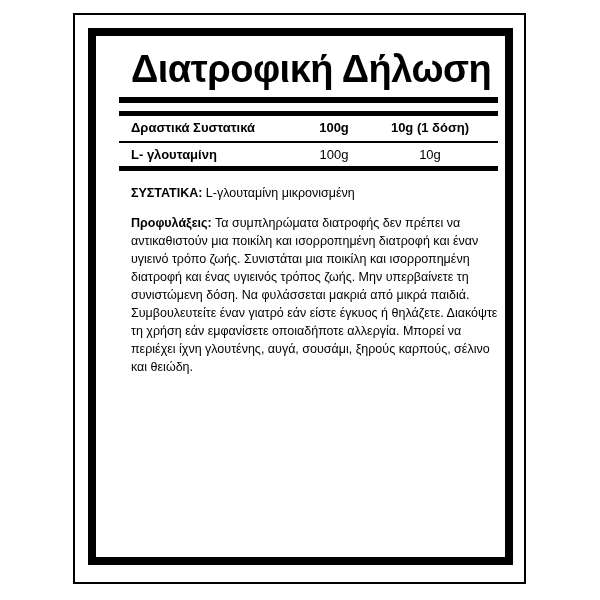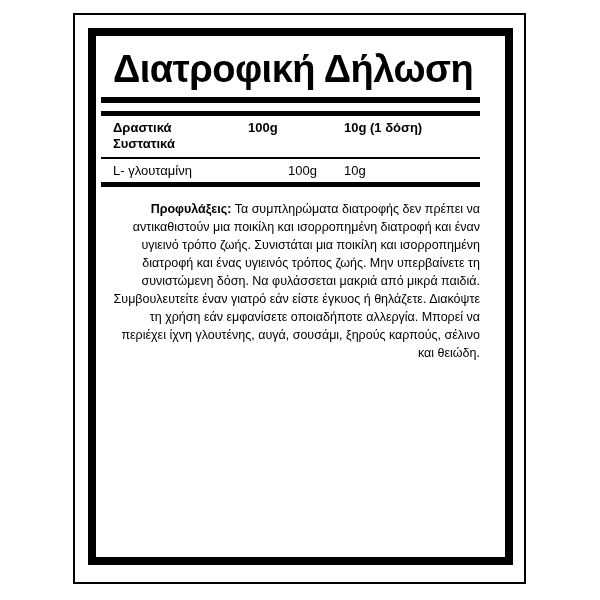--- a/index.html
+++ b/index.html
@@ -32,21 +32,21 @@
     left: 88px;
     top: 28px;
     width: 425px;
     height: 537px;
     border: 8px solid #000000;
     box-sizing: border-box;
     background: #ffffff;
   }
   .content {
     position: absolute;
-    left: 101px;
+    left: 119px;
     top: 37px;
     width: 379px;
   }
   .title {
     font-size: 38px;
     font-weight: bold;
     line-height: 40px;
     margin: 12px 0 0 12px;
     letter-spacing: -0.5px;
     white-space: nowrap;
@@ -70,40 +70,38 @@
     display: grid;
     grid-template-columns: 1fr 56px 136px;
     padding-left: 12px;
     align-items: baseline;
   }
   .tbl-head {
     margin-top: 4px;
     line-height: 16px;
     font-size: 13px;
     font-weight: bold;
-    gap: 40px;
   }
   .tbl-data {
     margin-top: 4px;
     line-height: 15px;
     font-size: 13px;
   }
-  .tbl-data .cell-name { font-weight: normal; }
-  .cell-center { text-align: left; }
+  .tbl-data .cell-name { font-weight: bold; }
+  .cell-center { text-align: center; }
   .ingredients-line {
     margin: 14px 0 0 12px;
     font-size: 12.5px;
     line-height: 16px;
   }
   .body-text {
     margin: 13px 14px 0 12px;
     font-size: 12.5px;
     line-height: 18px;
     width: 367px;
-    text-align: right;
   }
   .body-text + .body-text { margin-top: 0; }
   b { font-weight: bold; }
 </style>
 </head>
 <body>
 
 <div class="stage">
   <div class="outer-frame"></div>
   <div class="inner-frame"></div>
@@ -128,18 +126,19 @@
     <div class="rule rule-header"></div>
 
     <div class="tbl-row tbl-data">
       <span class="cell-name">L- γλουταμίνη</span>
       <span class="cell-center">100g</span>
       <span class="cell-center">10g</span>
     </div>
 
     <div class="rule rule-tablebot"></div>
 
+    <p class="ingredients-line"><b>ΣΥΣΤΑΤΙΚΑ:</b> <span>L-γλουταμίνη μικρονισμένη</span></p>
 
     <p class="body-text"><b>Προφυλάξεις:</b> <span>Τα συμπληρώματα διατροφής δεν πρέπει να αντικαθιστούν μια ποικίλη και ισορροπημένη διατροφή και έναν υγιεινό τρόπο ζωής. Συνιστάται μια ποικίλη και ισορροπημένη διατροφή και ένας υγιεινός τρόπος ζωής. Μην υπερβαίνετε τη συνιστώμενη δόση. Να φυλάσσεται μακριά από μικρά παιδιά. Συμβουλευτείτε έναν γιατρό εάν είστε έγκυος ή θηλάζετε. Διακόψτε τη χρήση εάν εμφανίσετε οποιαδήποτε αλλεργία. Μπορεί να περιέχει ίχνη γλουτένης, αυγά, σουσάμι, ξηρούς καρπούς, σέλινο και θειώδη.</span></p>
 
 
   </div>
 </div>
 
 </body></html>

